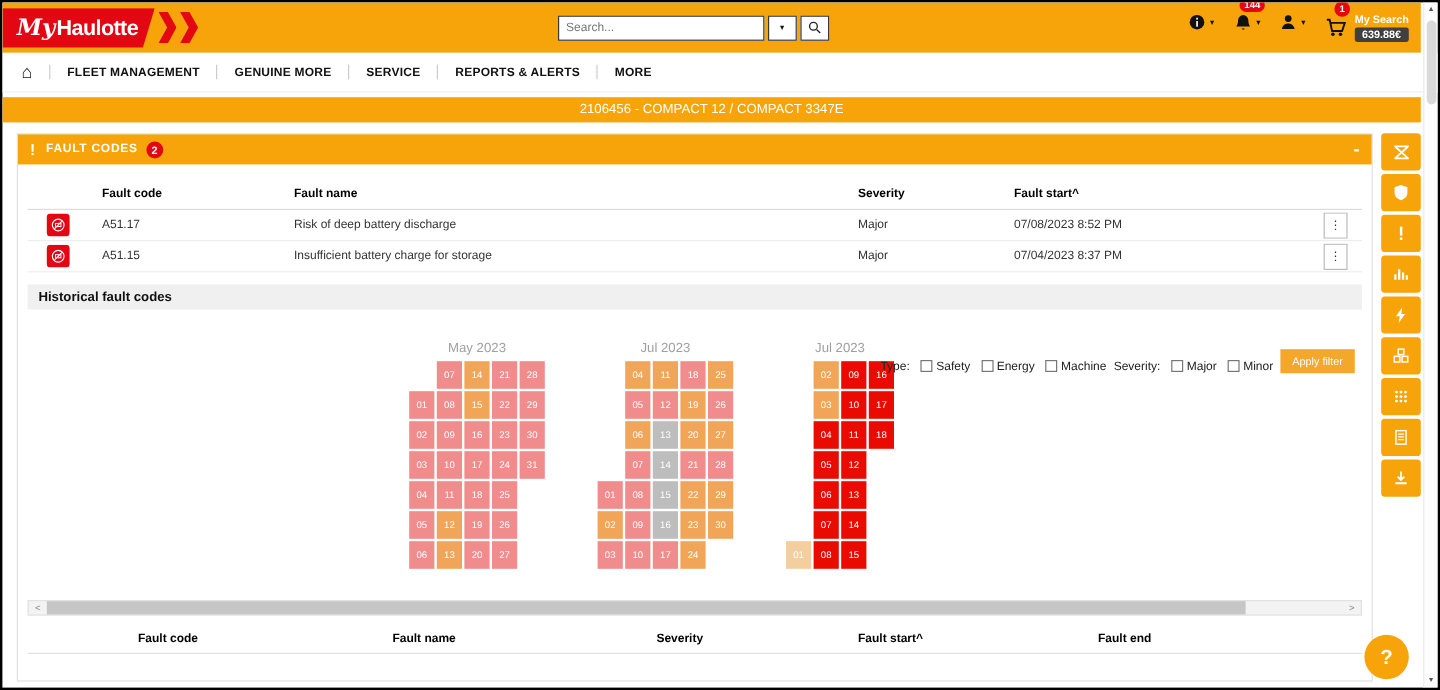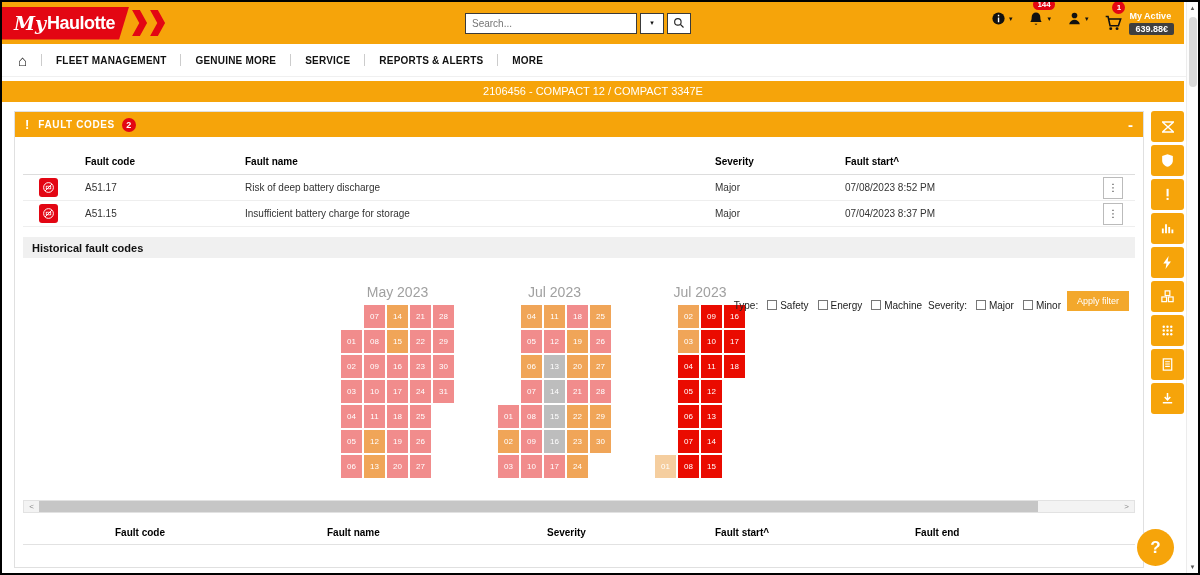--- a/index.html
+++ b/index.html
@@ -55,21 +55,21 @@
   .cell.head{font-weight:bold;color:#000}
   .row{height:26px;border-bottom:1px solid #eee}
   .fault-icon{width:19px;height:19px;background:#E30613;border-radius:3px;display:inline-flex;align-items:center;justify-content:center;margin-left:12px}
   .cell.actions{display:flex;justify-content:center}
   .kebab{width:20px;height:22px;border:1px solid #bbb;background:#fff;font-size:10px;color:#333;cursor:pointer;display:flex;align-items:center;justify-content:center;font-family:"Liberation Sans",sans-serif}
 
   
   .cal-zone{position:relative;height:238px}
   .cal-months{position:absolute;left:318px;top:26px;display:flex;gap:44px}
   .cal-month{display:flex;flex-direction:column;align-items:center}
-  .cal-label{font-size:14px;color:#a0a0a0;margin-bottom:5px}
+  .cal-label{font-size:11px;color:#a0a0a0;margin-bottom:5px}
   .cal-grid{display:flex;gap:2px}
   .cal-col{display:flex;flex-direction:column;gap:2px}
   .cal-cell{width:21px;height:23px;display:flex;align-items:center;justify-content:center;font-size:8px;color:#fff;cursor:pointer}
   .cal-cell.empty{background:transparent;cursor:default}
   .filters{position:absolute;right:6px;top:28px;display:flex;flex-direction:row;align-items:flex-end;gap:6px}
   .filter-row{display:flex;align-items:center;gap:9px;font-size:10px;color:#222}
   .filter-label{color:#222}
   .chk{display:flex;align-items:flex-start;gap:3px;cursor:pointer}
   .box{width:10px;height:10px;border:1px solid #777;background:#fff;display:inline-block}
   .chk-txt{font-size:10px;color:#222}
@@ -150,21 +150,21 @@
         <span class="caret">▾</span>
       </div>
       <div class="basket">
         <span class="round-badge">1</span>
         <svg viewBox="0 0 16 16" width="18" height="18">
             <path d="M1.5 2.2h2.1l1.8 8.3h7.4l2-6H4.2" fill="none" stroke="#111" stroke-width="1.4"></path>
             <circle cx="6" cy="13" r="1.3" fill="#111"></circle>
             <circle cx="11.6" cy="13" r="1.3" fill="#111"></circle>
           </svg>
         <div class="basket-info">
-          <span class="basket-label">My Active</span>
+          <span class="basket-label">My Search</span>
           <span class="basket-amount">639.88€</span>
         </div>
       </div>
     </div>
   </div>
 
   <div class="navbar">
     <span class="home">⌂</span>
     <span class="nav-sep"></span>
     <span style="display:flex;align-items:center;gap:14px">

